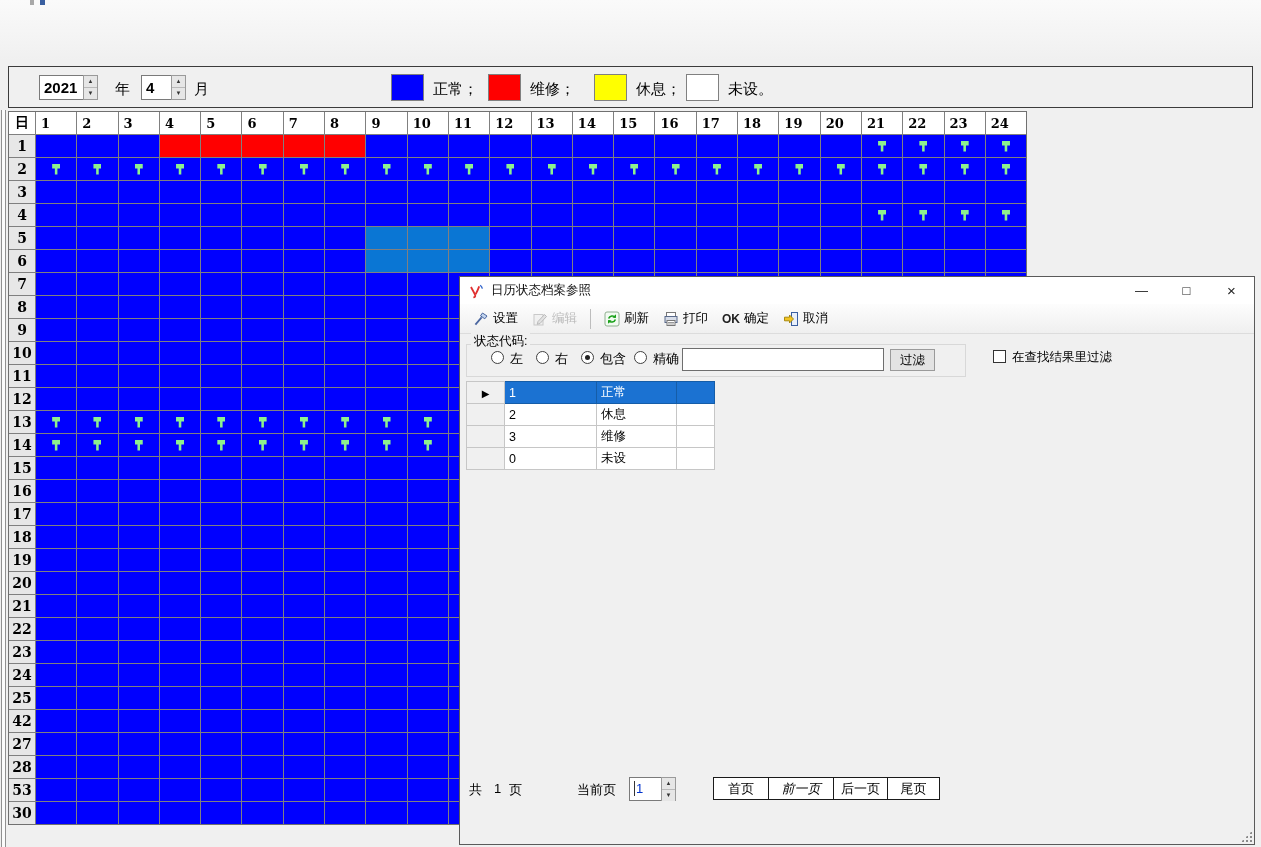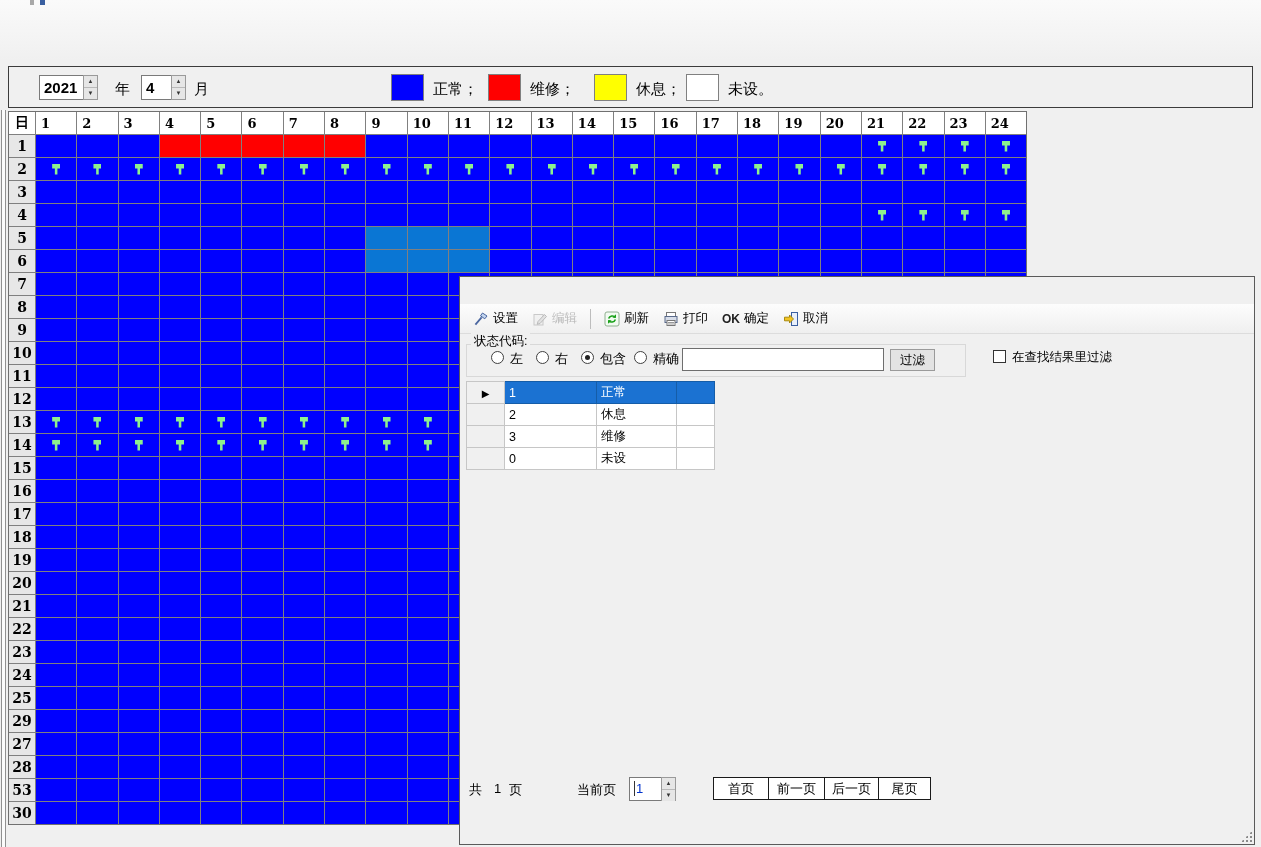--- a/index.html
+++ b/index.html
@@ -107,21 +107,21 @@
   
   .pag { position:absolute; left:0; top:499px; width:100%; height:26px; font-size:13px; }
   .pag .lbl { position:absolute; top:5px; }
   .pag-spin { position:absolute; left:169px; top:1px; display:flex; height:24px; }
   .pag-value { width:32px; background:#fff; border:1px solid #7a7a7a; border-right:none;
     font-size:13px; line-height:22px; padding-left:4px; color:#0033cc; }
   .pag-value span { border-left:1px solid #333; padding-left:1px; }
   .pag-btns { position:absolute; left:254px; top:1px; display:flex; }
   .pbtn { height:23px; background:#fff; border:1px solid #1a1a1a; margin-left:-1px;
     font-size:13px; line-height:21px; text-align:center; cursor:default; }
-  .pbtn.w1 { width:56px; } .pbtn.w2 { width:57px; } .pbtn.w3 { width:55px; } .pbtn.w4 { width:53px; }
+  .pbtn.w1 { width:56px; } .pbtn.w2 { width:66px;font-style:italic; } .pbtn.w3 { width:55px; } .pbtn.w4 { width:53px; }
   
   .statusbar { position:absolute; left:0; top:530px; width:100%; height:37px;
     border-top:1px solid #d5d5d5; background:#f0f0f0; }
   .spanel { position:absolute; top:4px; height:26px; background:#fff;
     border:1px solid #b2b2b2; font-size:12.5px; text-align:center; line-height:24px; }
   .sp1 { left:8px;  width:152px; }
   .sp2 { left:163px; width:147px; }
   .sp3 { left:313px; width:150px; }
   .grip { position:absolute; right:2px; bottom:2px; width:11px; height:11px;
     background-image: radial-gradient(#8a8a8a 1px, transparent 1.2px);
@@ -922,21 +922,21 @@
     <div class="cal-cell" style="background: rgb(0, 0, 255);"></div>
     <div class="cal-cell" style="background: rgb(0, 0, 255);"></div>
     <div class="cal-cell" style="background: rgb(0, 0, 255);"></div>
     <div class="cal-cell" style="background: rgb(0, 0, 255);"></div>
     <div class="cal-cell" style="background: rgb(0, 0, 255);"></div>
     <div class="cal-cell" style="background: rgb(0, 0, 255);"></div>
     <div class="cal-cell" style="background: rgb(0, 0, 255);"></div>
     <div class="cal-cell" style="background: rgb(0, 0, 255);"></div>
     <div class="cal-cell" style="background: rgb(0, 0, 255);"></div>
     <div class="cal-cell" style="background: rgb(0, 0, 255);"></div>
-    <div class="cal-day">29</div>
+    <div class="cal-day">42</div>
     <div class="cal-cell" style="background: rgb(0, 0, 255);"></div>
     <div class="cal-cell" style="background: rgb(0, 0, 255);"></div>
     <div class="cal-cell" style="background: rgb(0, 0, 255);"></div>
     <div class="cal-cell" style="background: rgb(0, 0, 255);"></div>
     <div class="cal-cell" style="background: rgb(0, 0, 255);"></div>
     <div class="cal-cell" style="background: rgb(0, 0, 255);"></div>
     <div class="cal-cell" style="background: rgb(0, 0, 255);"></div>
     <div class="cal-cell" style="background: rgb(0, 0, 255);"></div>
     <div class="cal-cell" style="background: rgb(0, 0, 255);"></div>
     <div class="cal-cell" style="background: rgb(0, 0, 255);"></div>
@@ -1050,20 +1050,33 @@
     <div class="cal-cell" style="background: rgb(0, 0, 255);"></div>
     <div class="cal-cell" style="background: rgb(0, 0, 255);"></div>
     <div class="cal-cell" style="background: rgb(0, 0, 255);"></div>
     <div class="cal-cell" style="background: rgb(0, 0, 255);"></div>
     <div class="cal-cell" style="background: rgb(0, 0, 255);"></div>
     <div class="cal-cell" style="background: rgb(0, 0, 255);"></div>
     <div class="cal-cell" style="background: rgb(0, 0, 255);"></div>
   </div>
 
 <div class="dialog">
+  <div class="dlg-titlebar">
+    <svg class="dlg-icon" viewBox="0 0 16 16">
+      <path d="M3 4 C5 8 6.2 9.5 7.2 12.3 C7.6 13.6 6.6 14.4 5.4 14.2" stroke="#e03030" stroke-width="1.8" fill="none"></path>
+      <path d="M11.2 3.4 C10.2 6.2 9.2 8.4 7.6 11.2" stroke="#e03030" stroke-width="1.8" fill="none"></path>
+      <path d="M12.2 2.2 a6.5 6.5 0 0 1 2.2 3.4" stroke="#3366cc" stroke-width="1.4" fill="none"></path>
+    </svg>
+    <span class="dlg-title">日历状态档案参照</span>
+    <div class="dlg-winbtns">
+      <div class="winbtn">—</div>
+      <div class="winbtn">□</div>
+      <div class="winbtn close">×</div>
+    </div>
+  </div>
 
   <div class="dlg-toolbar">
     <div class="tbtn">
       <svg width="16" height="16" viewBox="0 0 16 16">
         <path d="M9.5 2 l4.5 3 -2.2 2.8 -4.3 -3 z" fill="#c3d5ef" stroke="#4a66a0" stroke-width="1"></path>
         <path d="M8.6 6.4 L2.4 13.6" stroke="#4a66a0" stroke-width="1.8" fill="none"></path>
       </svg>
       <span>设置</span>
     </div>
     <div class="tbtn disabled">

